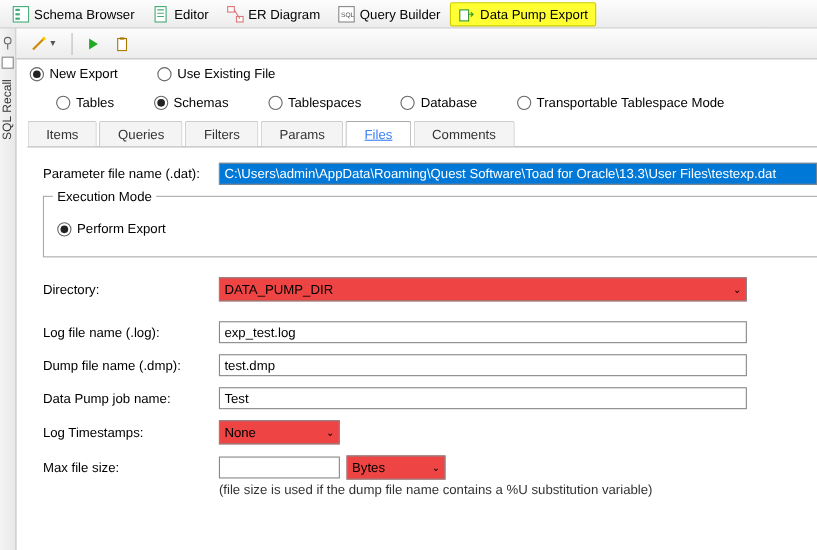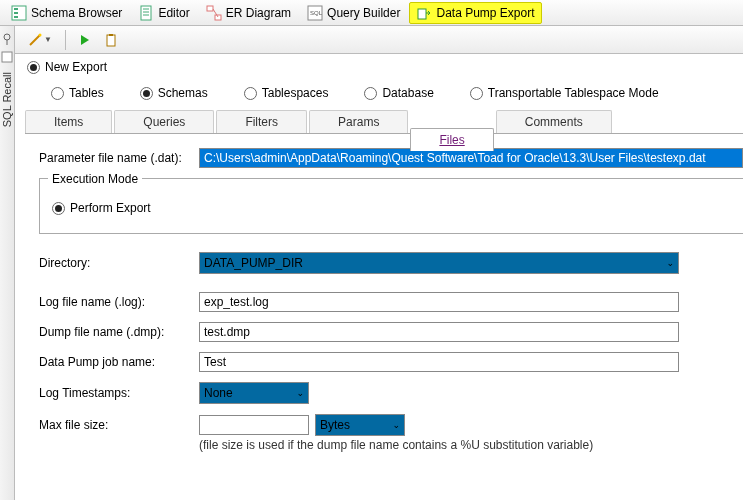--- a/index.html
+++ b/index.html
@@ -16,31 +16,31 @@
 .action-bar { display: flex; align-items: center; background: linear-gradient(#fdfdfd,#ececec); border-bottom: 1px solid #bbb; padding: 2px 8px; height: 28px; gap: 4px; }
 .icon-btn { width: 22px; height: 22px; display: flex; align-items: center; justify-content: center; border: 1px solid transparent; border-radius: 2px; cursor: default; }
 .dropdown-arrow { font-size: 8px; margin-left: 2px; color: #555; }
 .vsep { width: 1px; height: 20px; background: #bbb; margin: 0 4px; }
 .radio-row { display: flex; align-items: center; padding: 6px 12px; gap: 36px; }
 .radio-row.indented { padding-left: 36px; }
 .radio-item { display: flex; align-items: center; gap: 5px; cursor: default; }
 .radio-circle { width: 13px; height: 13px; border: 1px solid #666; border-radius: 50%; display: flex; align-items: center; justify-content: center; background: #fff; }
 .radio-circle.checked::after { content: ""; width: 7px; height: 7px; background: #222; border-radius: 50%; }
 .tabs { display: flex; border-bottom: 1px solid #aaa; margin: 4px 10px 0 10px; }
-.tab { padding: 4px 28px; border: 1px solid transparent; border-bottom: none; margin-right: 2px; cursor: default; color: #333; background: #f4f4f4; border-color: #ccc; border-top-left-radius: 2px; border-top-right-radius: 2px; text-align: center; }
-.tab.active { background: #fff; border-color: #aaa; position: relative; top: 18px; color: #701a75; text-decoration: underline; }
+.tab { padding: 4px 16px; border: 1px solid transparent; border-bottom: none; margin-right: 2px; cursor: default; color: #333; background: #f4f4f4; border-color: #ccc; border-top-left-radius: 2px; border-top-right-radius: 2px; text-align: center; }
+.tab.active { background: #fff; border-color: #aaa; position: relative; top: 0; color: #3b82f6; text-decoration: underline; }
 .tab-body { padding: 14px 24px; }
 .row { display: flex; align-items: center; margin-bottom: 10px; }
 .lbl { width: 160px; }
 .text-input { border: 1px solid #888; padding: 2px 4px; font-family: inherit; font-size: 12px; height: 20px; }
 .text-input.sel { background: #0078d7; color: #fff; flex: 1; }
 .ellipsis-btn { width: 26px; height: 20px; margin-left: 6px; border: 1px solid #888; background: #eee; font-weight: bold; display: flex; align-items: center; justify-content: center; cursor: default; }
 .fieldset { border: 1px solid #aaa; padding: 8px 12px 10px 12px; margin-bottom: 18px; width: 736px; }
 .legend { font-size: 12px; background: #fff; padding: 0 4px; position: relative; top: -15px; left: -4px; margin-bottom: -8px; display: inline-block; }
-.select { border: 1px solid #888; background: #0369a1; padding: 2px 4px; height: 22px; display: flex; align-items: center; justify-content: space-between; }
+.select { border: 1px solid #888; background: #ef4444; padding: 2px 4px; height: 22px; display: flex; align-items: center; justify-content: space-between; }
 .select-wide { width: 480px; }
 .select-small { width: 110px; }
 .input-wide { width: 480px; }
 .input-med { width: 110px; }
 .helper { font-size: 12px; color: #333; margin-left: 160px; margin-top: 2px; }
 </style>
 </head>
 <body>
 
 <div class="toolbar-top">
@@ -119,20 +119,24 @@
             <rect x="5" y="1" width="4" height="2" fill="#a70"></rect>
           </svg>
       </div>
     </div>
 
     <div class="radio-row">
       <div class="radio-item">
         <span class="radio-circle checked"></span>
         <span>New Export</span>
       </div>
+      <div class="radio-item">
+        <span class="radio-circle"></span>
+        <span>Use Existing File</span>
+      </div>
     </div>
 
     <div class="radio-row indented">
       <div class="radio-item">
         <span class="radio-circle"></span>
         <span>Tables</span>
       </div>
       <div class="radio-item">
         <span class="radio-circle checked"></span>
         <span>Schemas</span>

